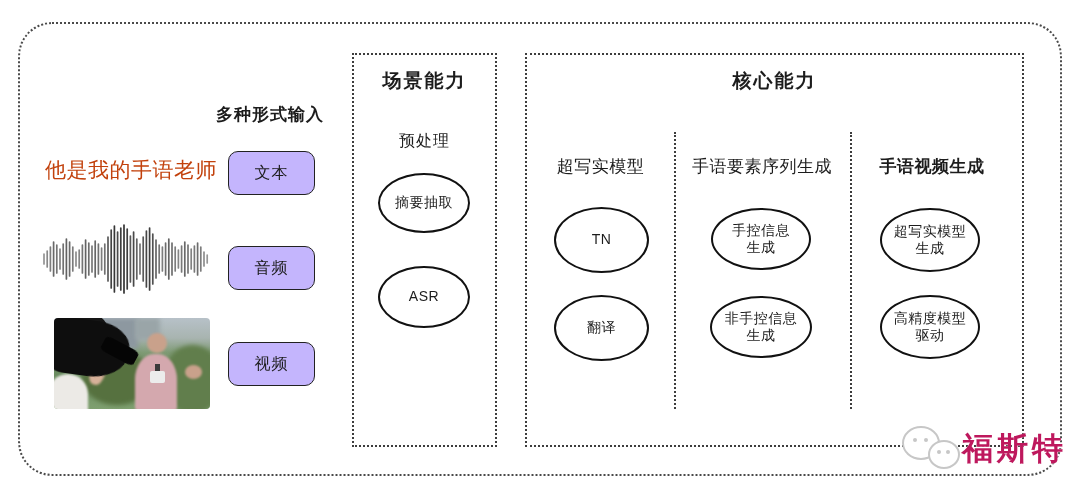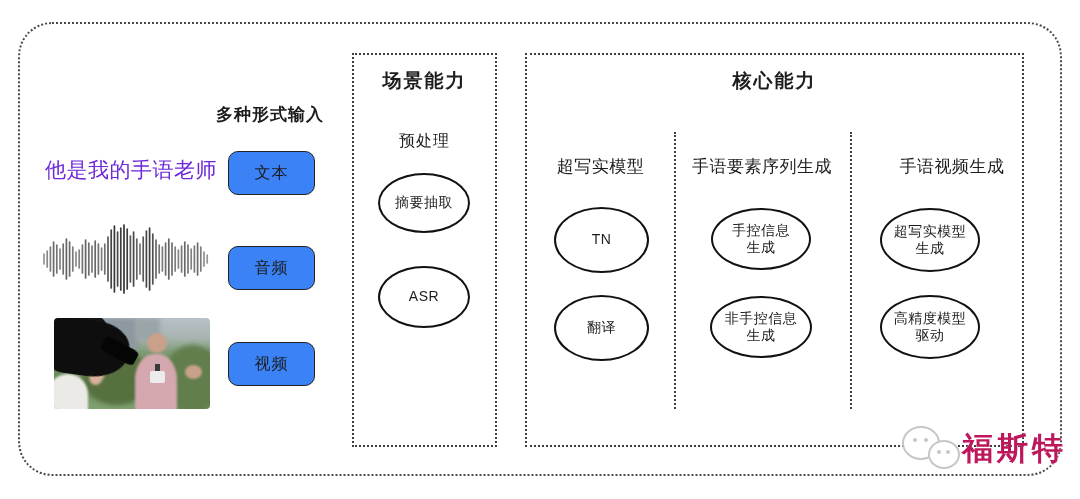--- a/index.html
+++ b/index.html
@@ -13,26 +13,26 @@
   .frame{
     left:18px;top:22px;width:1040px;height:450px;
     border:2px dotted #4a4a4a;border-radius:34px;
   }
   
   .input-label{
     left:205px;top:103px;width:130px;text-align:center;
     font-weight:bold;font-size:17px;letter-spacing:1px;
   }
   .text-sample{
-    left:45px;top:156px;width:175px;font-size:21px;color:#6d28d9;
+    left:45px;top:156px;width:175px;font-size:21px;color:#c2410c;
     letter-spacing:0.5px;white-space:nowrap;
   }
   .mode-box{
     left:228px;width:85px;height:42px;
-    border:1.6px solid #222;border-radius:10px;background:#3b82f6;
+    border:1.6px solid #222;border-radius:10px;background:#c4b5fd;
     display:flex;align-items:center;justify-content:center;
     font-size:16px;letter-spacing:1px;
   }
   
   .waveform{left:40px;top:224px;width:170px;height:70px;}
   
   .video-thumb{
     left:54px;top:318px;width:156px;height:91px;border-radius:4px;
     overflow:hidden;background:linear-gradient(180deg,#b7c1c8 0%,#a8b4b0 22%,#7e9a74 38%,#6a8c60 62%,#7fa070 100%);
   }
@@ -196,21 +196,21 @@
 </div>
 
 <div class="abs panel panel-core">
   <div class="panel-title">核心能力</div>
 
   <div class="divider" style="left:147px;"></div>
   <div class="divider" style="left:323px;"></div>
 
   <div class="col-header" style="left:0;width:147px;">超写实模型</div>
   <div class="col-header" style="left:147px;width:176px;">手语要素序列生成</div>
-  <div class="col-header" style="left:339px;width:172px;">手语视频生成</div>
+  <div class="col-header" style="left:319px;width:172px;font-weight:bold;">手语视频生成</div>
 
   <div class="ellipse" style="left:27px;top:152px;width:91px;height:62px;">
     <span>TN</span>
   </div>
   <div class="ellipse" style="left:27px;top:240px;width:91px;height:62px;">
     <span>翻译</span>
   </div>
 
   <div class="ellipse" style="left:184px;top:153px;width:96px;height:58px;">
     <span>手控信息</span>

